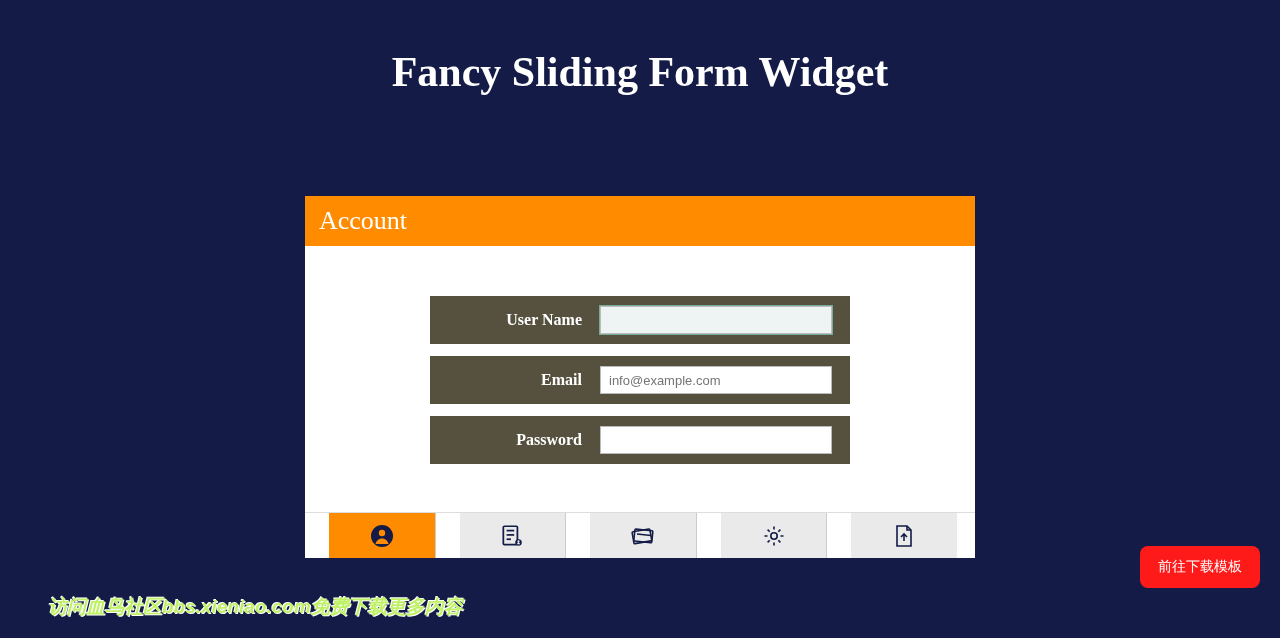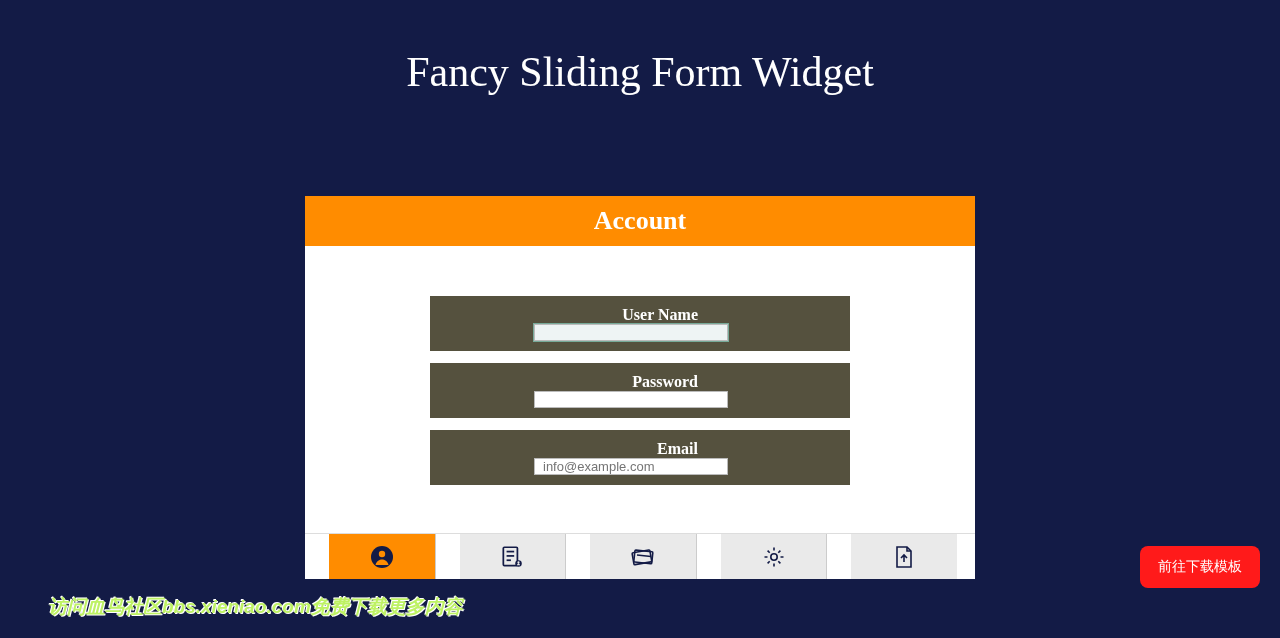--- a/index.html
+++ b/index.html
@@ -8,49 +8,47 @@
   font-family: Georgia, 'Times New Roman', serif;
   width: 1280px;
   height: 638px;
   overflow: hidden;
   position: relative;
 }
 .page-title {
   text-align: center;
   color: #fff;
   font-size: 42px;
-  font-weight: normal;
+  font-weight: bold;
   padding-top: 48px;
 }
 .widget {
   width: 670px;
   margin: 100px auto 0;
   background: #fff;
 }
 .widget-header {
   background: #ff8c00;
   color: #fff;
   font-size: 26px;
-  font-weight: bold;
+  font-weight: normal;
   padding: 10px 14px;
-  text-align: center;
 }
 .form-body {
   padding: 50px 60px 48px;
 }
 .field-row {
   display: flex;
   align-items: center;
   background: #55513e;
   padding: 10px 18px 10px 0;
   margin-bottom: 12px;
   width: 420px;
   margin-left: auto;
   margin-right: auto;
-  flex-direction: column;
 }
 .field-row:last-child { margin-bottom: 0; }
 .field-label {
   color: #fff;
   font-weight: bold;
   font-size: 16px;
   width: 170px;
   text-align: right;
   padding-right: 18px;
 }
@@ -122,26 +120,26 @@
 
 <div class="widget">
   <div class="widget-header">Account</div>
 
   <div class="form-body">
     <div class="field-row">
       <label class="field-label">User Name</label>
       <input class="field-input focused" type="text" value="" style="">
     </div>
     <div class="field-row">
+      <label class="field-label">Email</label>
+      <input class="field-input" type="text" placeholder="info@example.com" style="">
+    </div>
+    <div class="field-row">
       <label class="field-label">Password</label>
       <input class="field-input" type="password" value="" style="">
-    </div>
-    <div class="field-row">
-      <label class="field-label">Email</label>
-      <input class="field-input" type="text" placeholder="info@example.com" style="">
     </div>
   </div>
 
   <div class="tab-strip">
     <div class="tab active">
       <span>
         <svg width="24" height="24" viewBox="0 0 24 24">
             <circle cx="12" cy="12" r="11" fill="#131b46"></circle>
             <circle cx="12" cy="9" r="3.2" fill="#ff8c00"></circle>
             <path d="M5.5 20c1-4 4-5.5 6.5-5.5s5.5 1.5 6.5 5.5" fill="#ff8c00"></path>

